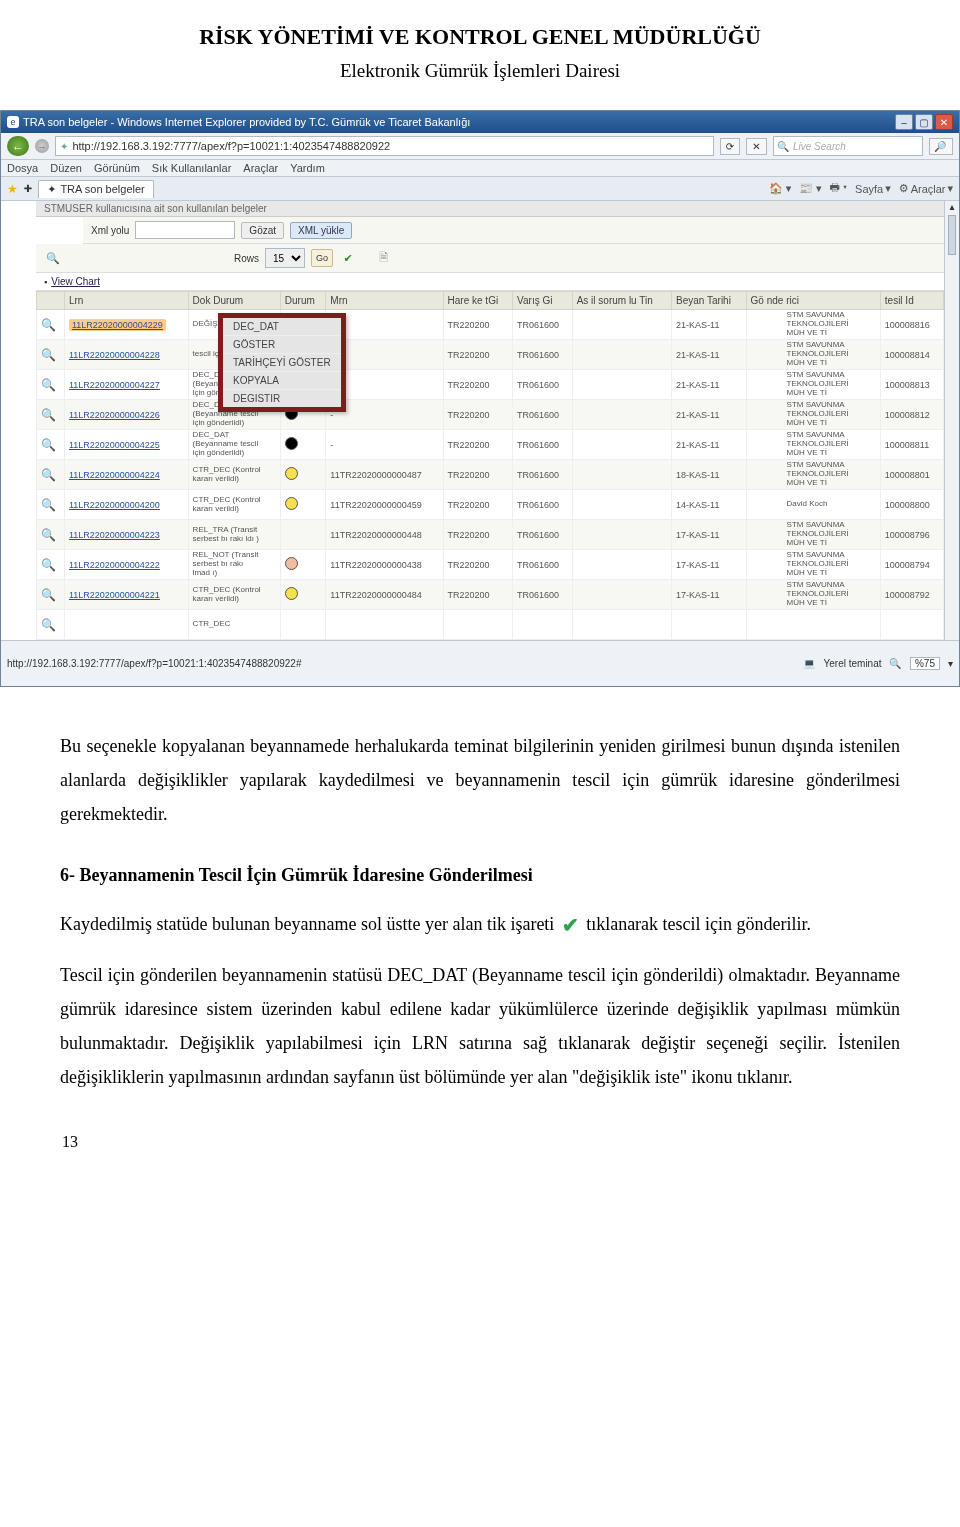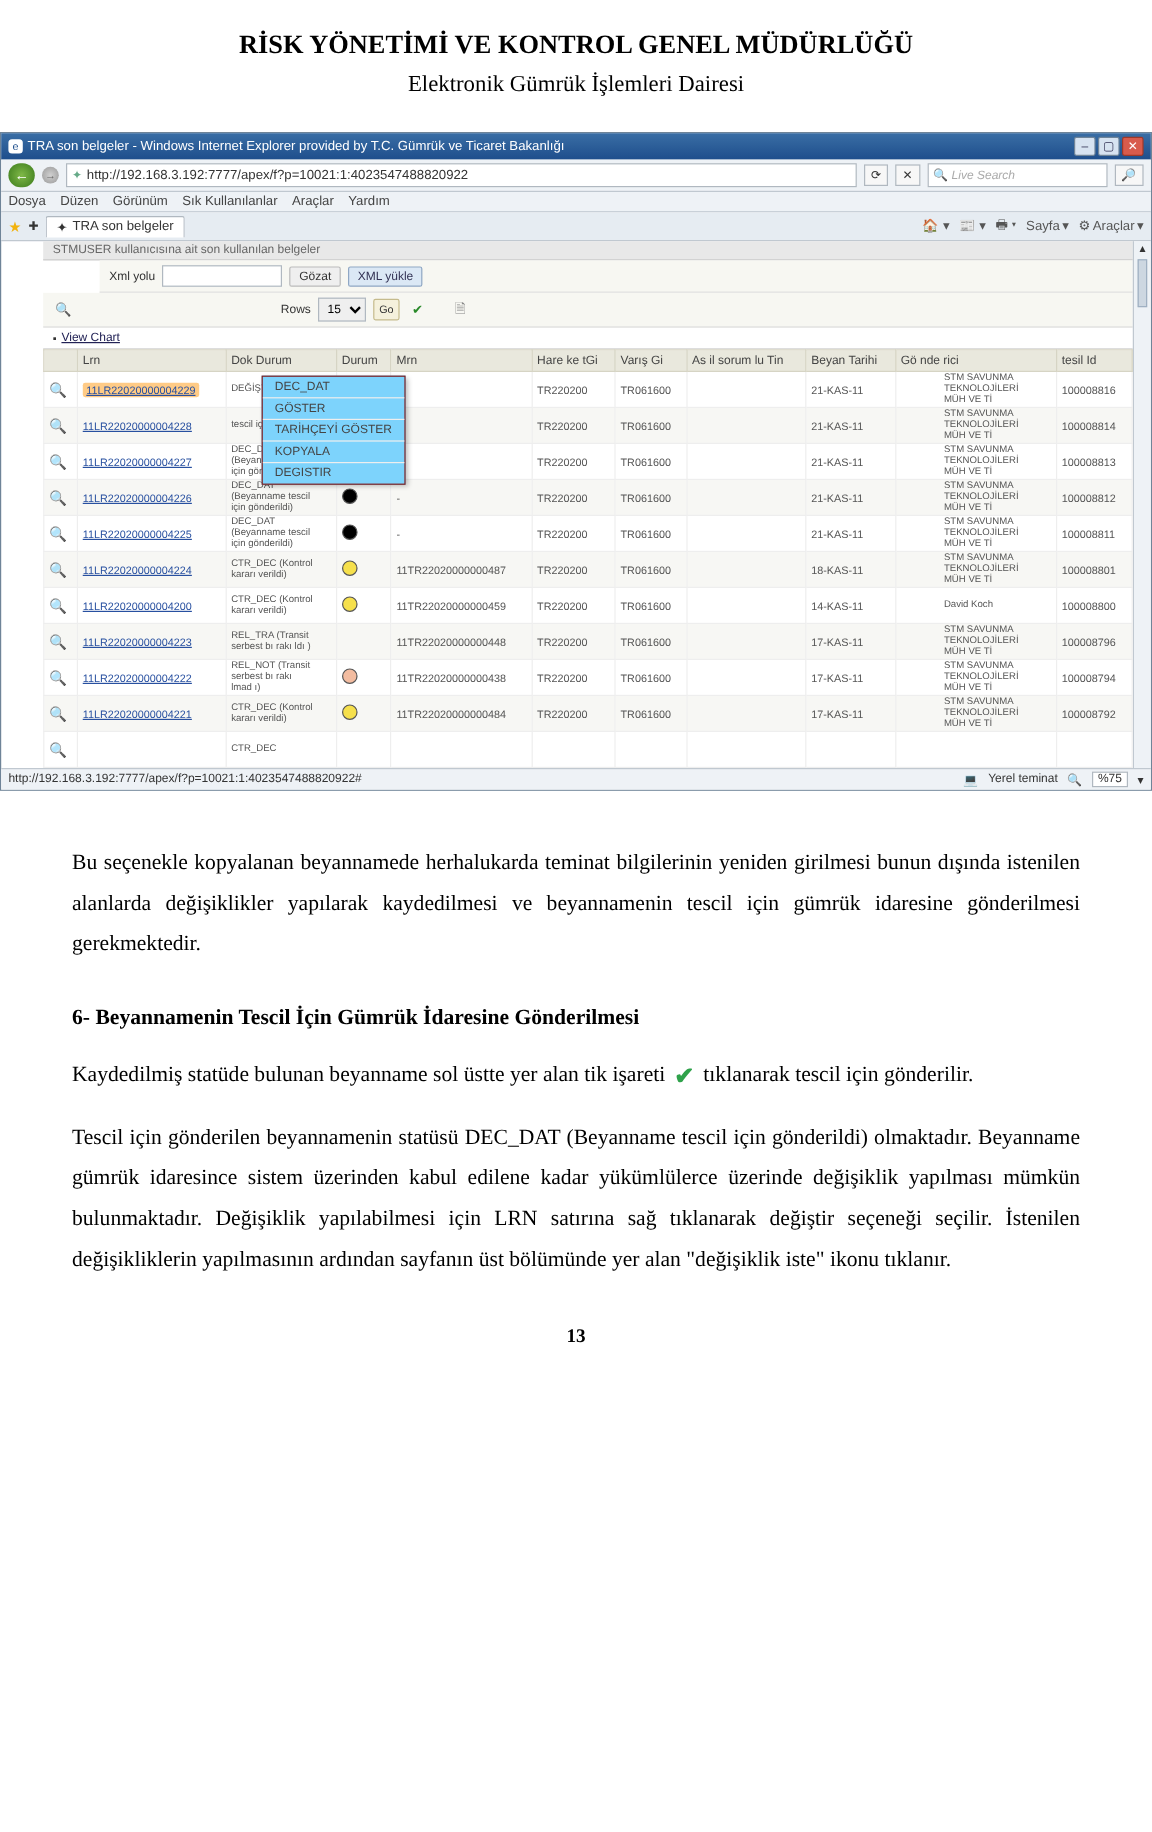--- a/index.html
+++ b/index.html
@@ -97,22 +97,22 @@
   .iconbox.doc { color:#888; }
   .row-select { border:1px solid #b0b8c0; height:20px; font-size:10px; padding:0 3px; }
   .gobtn { background:#f5f1dc;border:1px solid #c5bb8c; width:22px;height:18px;font-size:9px;display:flex;align-items:center;justify-content:center;border-radius:2px; }
 
   .viewchart { padding:3px 8px; border-bottom:1px solid #ddd; font-size:10px; display:flex;align-items:center;gap:4px; }
   .viewchart .bullet { font-size:9px; }
   .viewchart a { color:#225; text-decoration:underline; }
 
   
   .ctx-menu {
-    position:absolute; left:182px; margin-top:22px; background:#7dd3fc;
-    border:1px solid #7f1d1d; box-shadow:2px 2px 4px rgba(0,0,0,.25);
+    position:absolute; left:182px; margin-top:22px; background:#e5e5e5;
+    border:5px solid #7f1d1d; box-shadow:2px 2px 4px rgba(0,0,0,.25);
     font-size:10px; color:#444; z-index:5;
   }
   .ctx-menu div { padding:3px 10px; border-bottom:1px solid #eee; }
   .ctx-menu div:last-child { border-bottom:none; }
 
   
   .grid-wrap { position:relative; }
   table.grid { width:100%; border-collapse:collapse; font-size:10px; background:#fff; }
   table.grid th {
     background:#e9e8dd; border:1px solid #d6d4c4; padding:3px 4px; text-align:left;
@@ -128,31 +128,31 @@
   .lrn-link.hl { background:#ffcb86; padding:1px 3px; border-radius:2px; }
   .status-dot { width:13px;height:13px;border-radius:50%;display:inline-block;border:1px solid #555; }
   .dot-black { background:#000; }
   .dot-yellow { background:#f6e04c; }
   .dot-orange { background:#f3bca0; }
   .ddurum { font-size:8px; line-height:1.1; display:block; max-width:70px; white-space:normal; }
   .gonderici { font-size:8px; line-height:1.1; display:block; max-width:70px; white-space:normal;margin-left:36px; }
 
   .ie-status {
     background:#eef2f6; border-top:1px solid #c0c8d0;
-    display:flex; align-items:center; font-size:10px; padding:2px 6px; gap:8px;
+    display:flex; align-items:center; font-size:10px; padding:16px 6px; gap:8px;
   }
   .ie-status .rzone { margin-left:auto; display:flex; gap:8px; align-items:center; }
   .zoombox { background:#fff;border:1px solid #b0b8c0;padding:0 4px; }
 
   
   .doc-body { padding: 4px 60px 24px; font-size: 18px; line-height: 1.9; text-align: justify; }
   .doc-body p { margin: 14px 0; }
   .doc-body .sec-title { font-weight: bold; margin-top: 26px; }
   .tick-icon { color:#2fa24b; font-weight:bold; font-size:20px; vertical-align:-2px; padding:0 3px; }
-  .page-num { text-align:center; font-size:16px; padding:0 62px 14px;font-weight:bold; }
+  .page-num { text-align:left; font-size:16px; padding:0 62px 14px; }
 
   .scroll-stub{ background:#eef2f6;border-left:1px solid #c0c8d0;width:15px; }
   .scroll-thumb{ background:#cdd7e1;border:1px solid #9fb0c2;margin:3px;height:40px; }
   .flexh{display:flex;}
   .flex1{flex:1;padding-left:35px;}
 </style>
 </head>
 <body>
 
 <div class="page-header">

